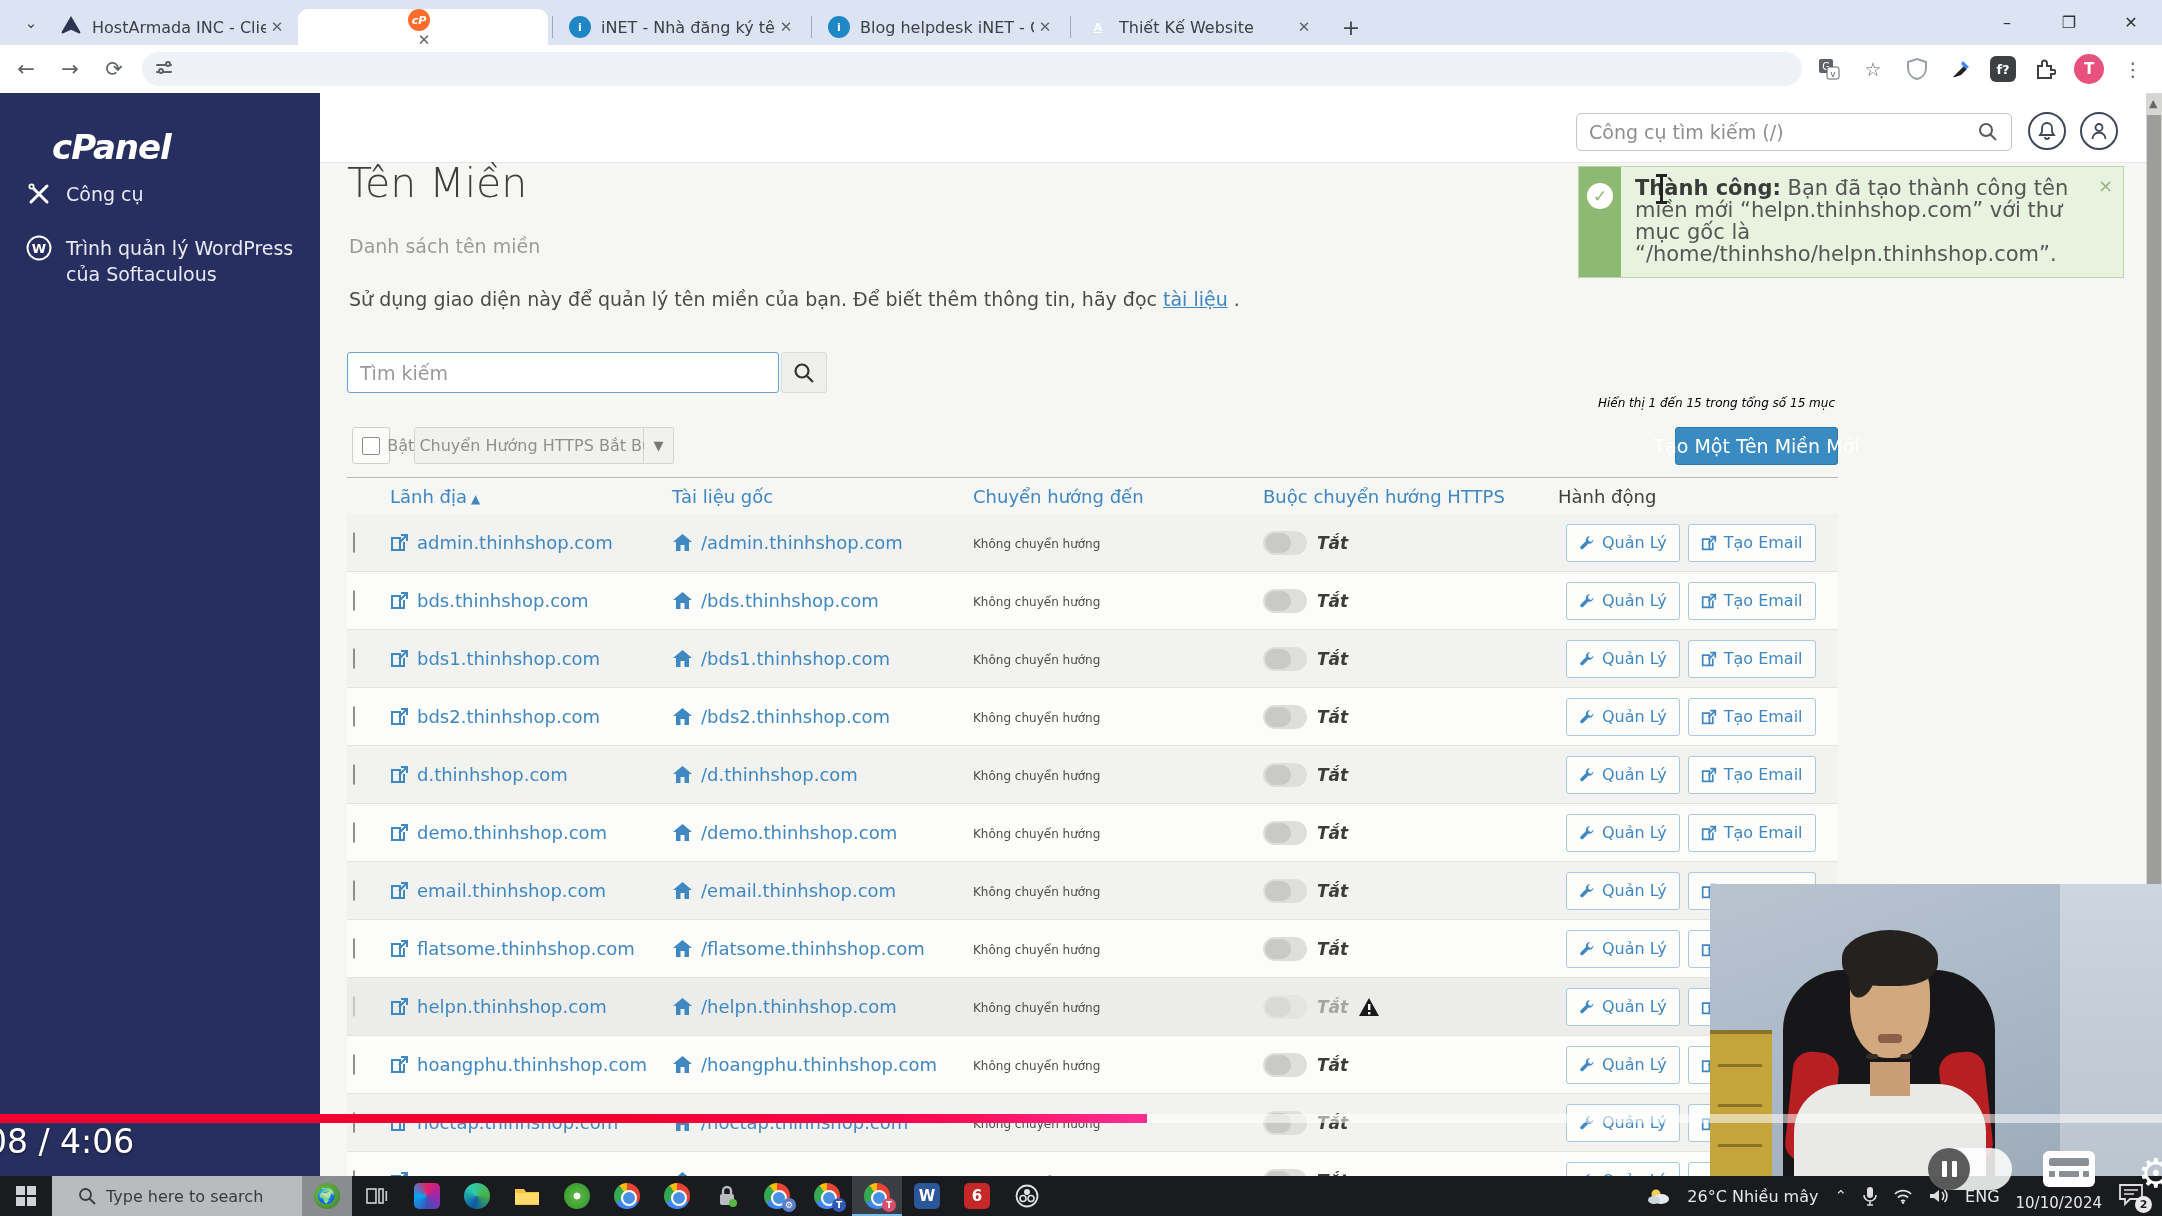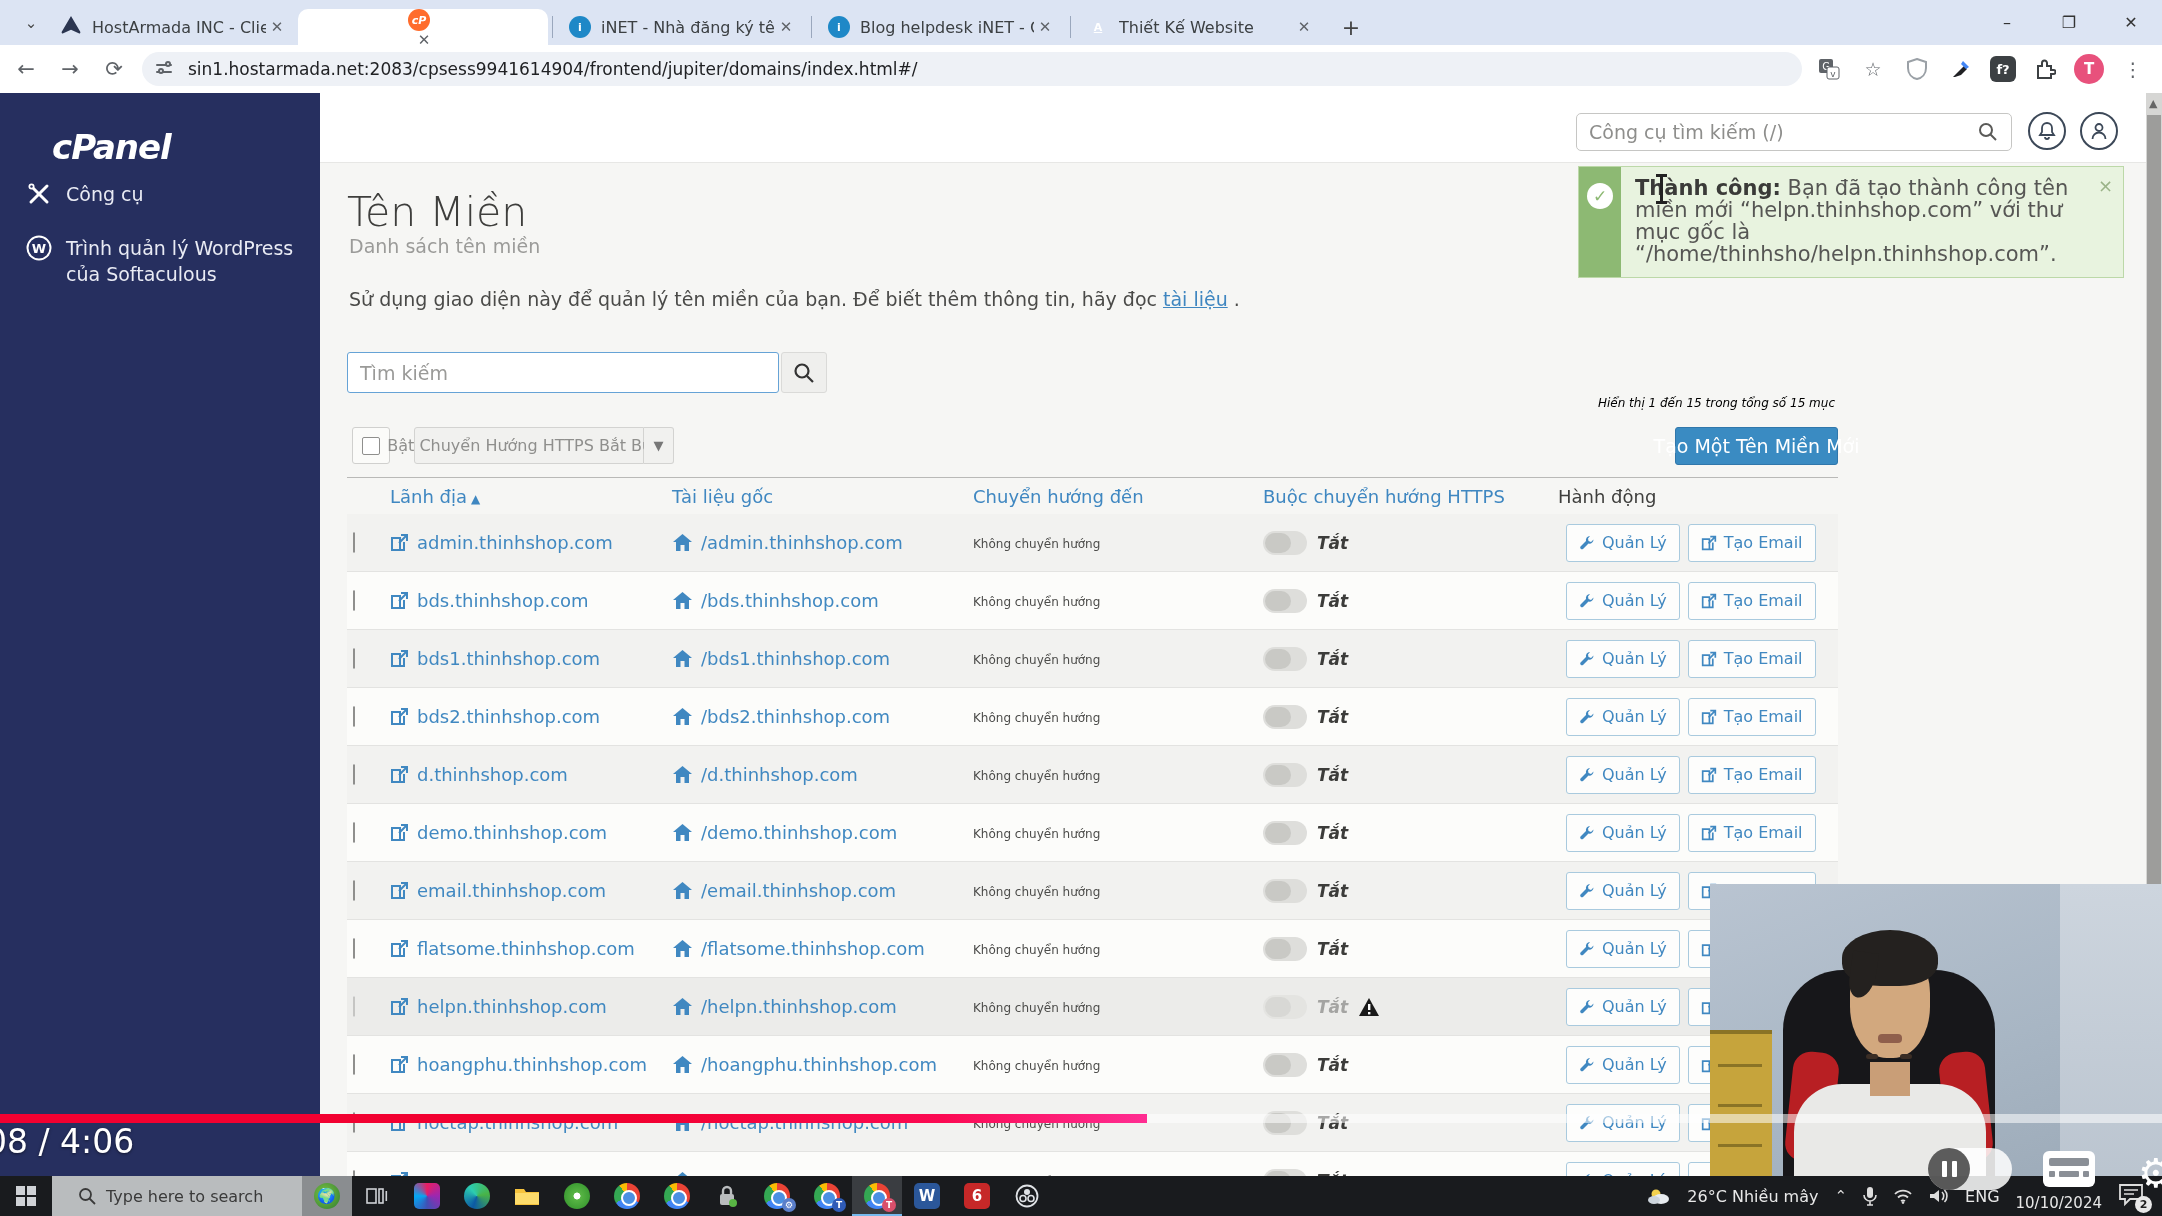--- a/index.html
+++ b/index.html
@@ -53,21 +53,21 @@
 
   .content { position:absolute; left:320px; top:163px; width:1826px; height:1013px; background:#f6f6f4; z-index:3; }
 
   .alert { position:absolute; left:1578px; top:166px; width:546px; min-height:88px; background:#e8f3df; border:1px solid #bcd8a8; display:flex; z-index:10; }
   .alert-stripe { width:42px; background:#8db973; display:flex; justify-content:center; padding-top:16px; }
   .alert-check { width:26px; height:26px; background:#fff; border-radius:50%; color:#8db973; font-size:17px; font-weight:bold; display:flex; align-items:center; justify-content:center; }
   .alert-body { flex:1; padding:10px 30px 12px 14px; font-size:21px; line-height:22px; color:#565654;border-radius:13px; }
   .alert-body b { color:#3a3a38; }
   .alert-close { position:absolute; right:10px; top:8px; color:#9ab388; font-size:18px; }
 
-  .page-title { position:absolute; left:347px; top:188px; font-size:41px; font-weight:300; color:#3e3e3c; z-index:4;}
+  .page-title { position:absolute; left:347px; top:159px; font-size:41px; font-weight:300; color:#3e3e3c; z-index:4;}
   .page-subtitle { position:absolute; left:349px; top:235px; font-size:19px; color:#9b9b99; z-index:4;}
   .page-desc { position:absolute; left:349px; top:288px; font-size:19px; color:#4a4a48; z-index:4;}
   .page-desc a { color:#3f86c0; text-decoration:underline; }
 
   .dom-search { position:absolute; left:347px; top:352px; width:432px; height:41px; border:1px solid #66a3d6; border-radius:3px; background:#fff; padding:0 12px; font-size:19px; color:#555; font-family:inherit; outline:none; z-index:4;}
   .dom-search::placeholder { color:#9a9a98; }
   .dom-search-btn { position:absolute; left:781px; top:352px; width:46px; height:41px; background:#efefed; border:1px solid #dadad8; border-radius:3px; display:flex; align-items:center; justify-content:center; z-index:4;}
 
   .showing { position:absolute; left:1390px; top:396px; width:445px; text-align:right; font-size:12px; color:#55555
 3; z-index:4;font-style:italic;}
@@ -210,21 +210,20 @@
     <span class="nav-ic">←</span>
     <span class="nav-ic">→</span>
     <span class="nav-ic">⟳</span>
     <div class="omnibox">
       <span class="omni-tune">
           <i></i>
           <i></i>
           <b></b>
           <b></b>
         </span>
-      <span class="url-text">sin1.hostarmada.net:2083/cpsess9941614904/frontend/jupiter/domains/index.html#/</span>
     </div>
     <div class="bar-icons">
       <span class="bar-ic">
         <svg width="22" height="22" viewBox="0 0 22 22">
             <rect x="1" y="1" width="14" height="14" rx="2" fill="#5f6368"></rect>
             <text x="8" y="12" font-size="10" fill="#fff" text-anchor="middle">G</text>
             <rect x="9" y="9" width="12" height="12" rx="2" fill="#fff" stroke="#5f6368"></rect>
             <text x="15" y="18.5" font-size="9" fill="#5f6368" text-anchor="middle">v</text>
           </svg>
       </span>

